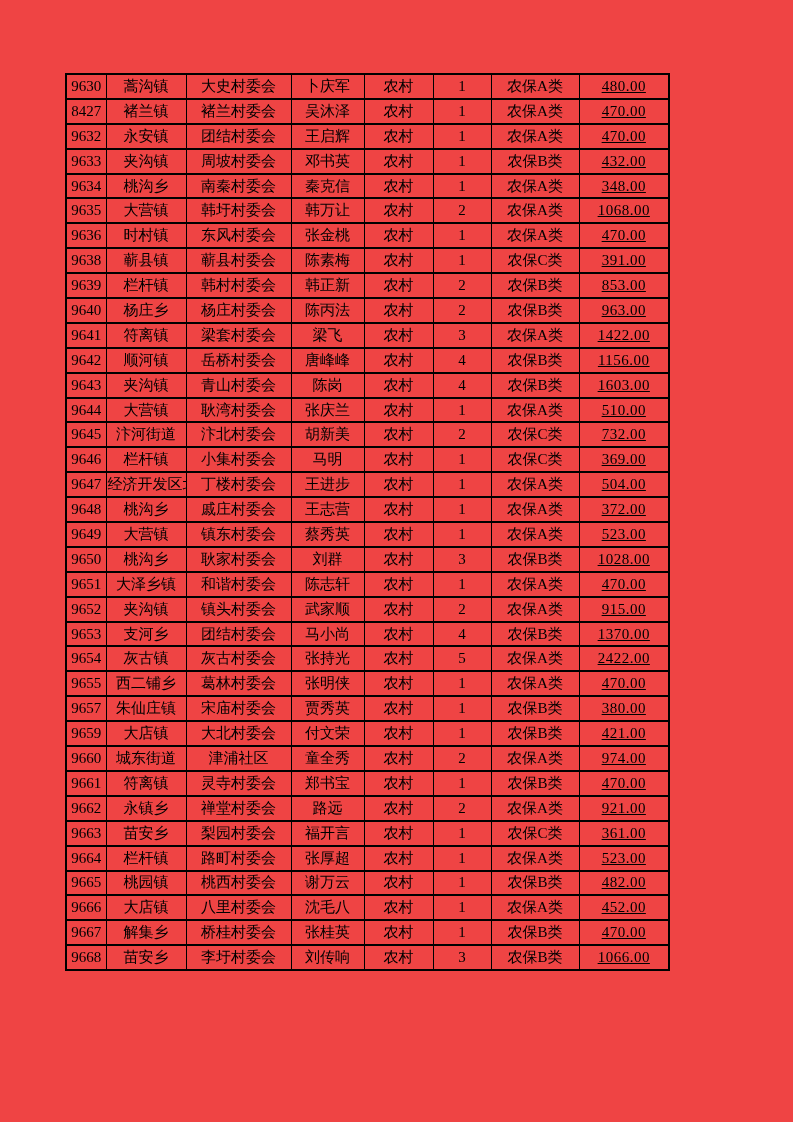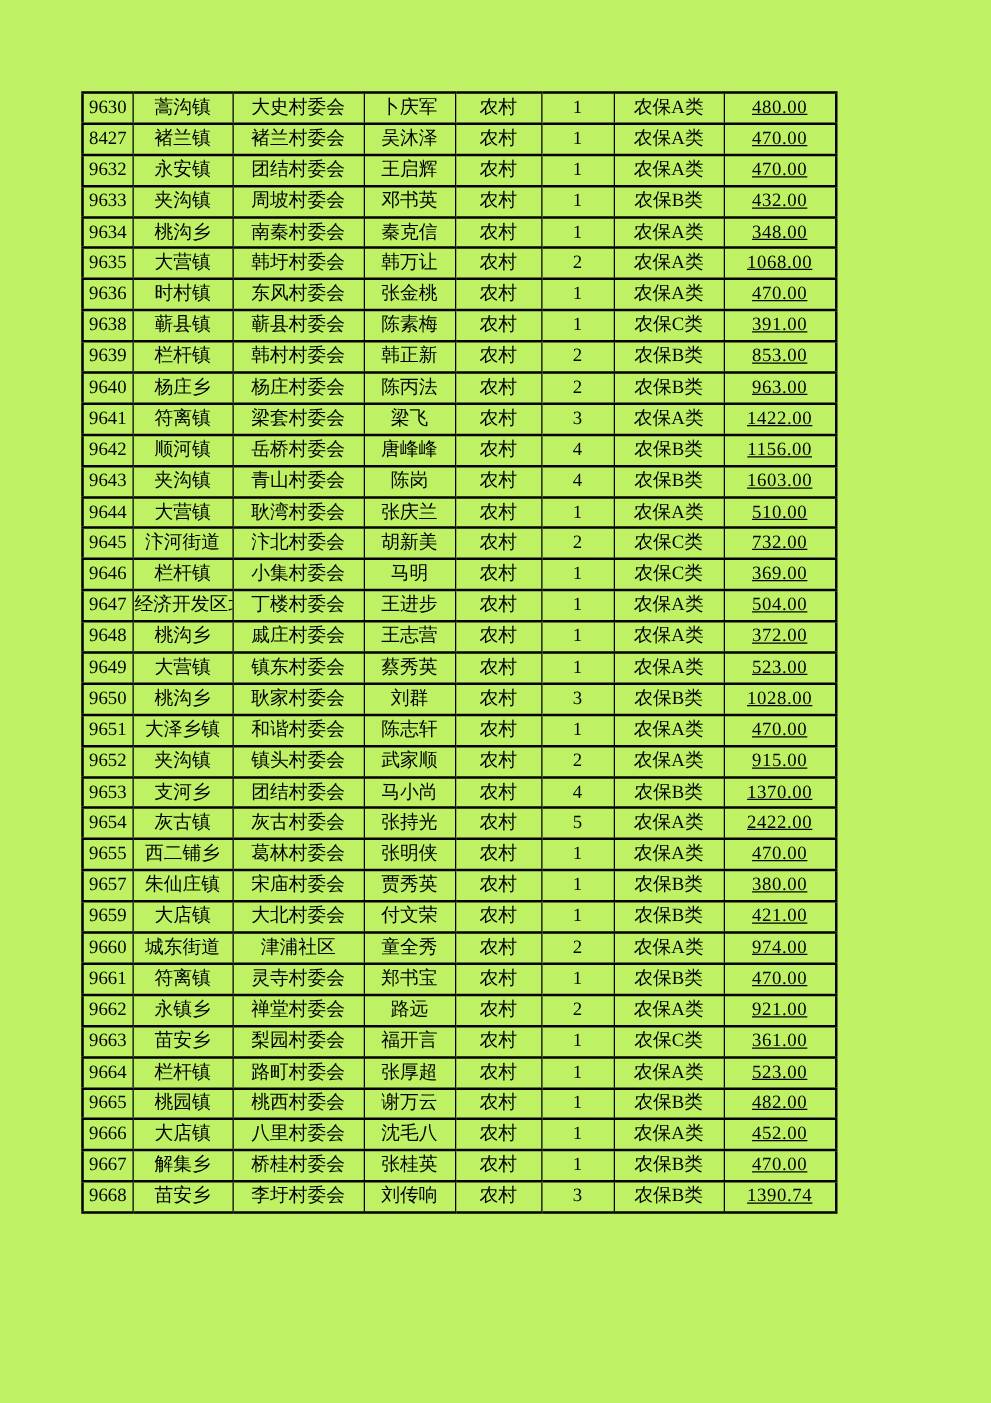--- a/index.html
+++ b/index.html
@@ -4,21 +4,21 @@
 <style>
   html, body {
     margin: 0;
     padding: 0;
     background: #ffffff;
   }
   .page {
     position: relative;
     width: 793px;
     height: 1122px;
-    background: #bef264;
+    background: #ef4444;
     font-family: "Liberation Serif", "DejaVu Serif", serif;
     color: #000000;
     overflow: hidden;
   }
   table.roster {
     position: absolute;
     left: 65px;
     top: 73px;
     width: 603px;
     border-collapse: collapse;
@@ -416,17 +416,17 @@
           <td class="cell-amount">470.00</td>
         </tr>
         <tr>
           <td class="cell-id">9668</td>
           <td class="cell-town">苗安乡</td>
           <td class="cell-village">李圩村委会</td>
           <td class="cell-person">刘传响</td>
           <td class="cell-residence">农村</td>
           <td class="cell-count">3</td>
           <td class="cell-category">农保B类</td>
-          <td class="cell-amount">1390.74</td>
+          <td class="cell-amount">1066.00</td>
         </tr>
       </tbody>
   </table>
 </div>
 
 </body></html>

